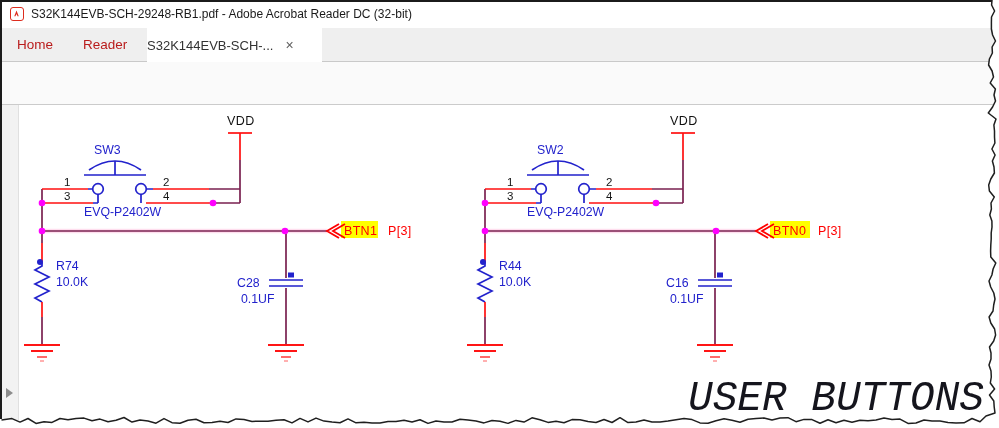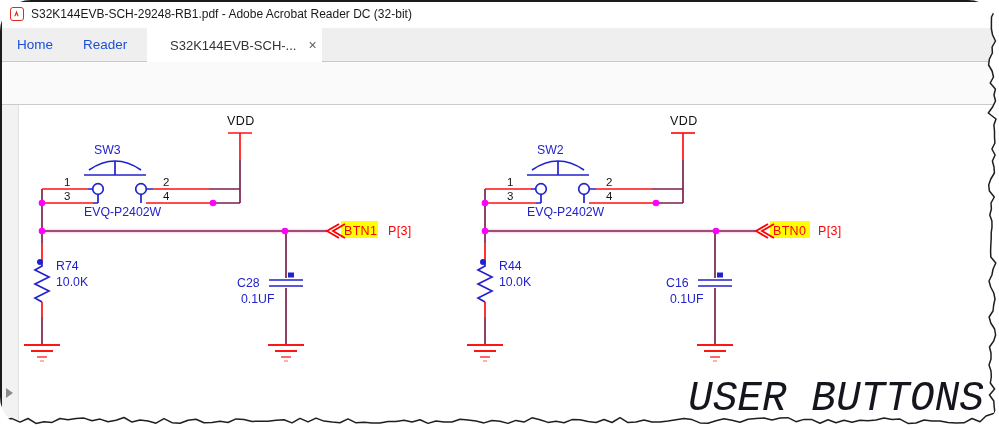--- a/index.html
+++ b/index.html
@@ -1,32 +1,32 @@
 <!DOCTYPE html>
 <html style="--wire_red: #ff1010; --wire_dark: #7a2150; --comp_blue: #2222cc; --dot_magenta: #ff00ff; --net_red: #ff0000; --hl_yellow: #ffff00;"><head>
 <meta charset="utf-8">
 <style>
   html,body{margin:0;padding:0;background:#ffffff;}
   .stage{position:relative;width:999px;height:428px;background:#fff;overflow:hidden;
-         font-family:"Liberation Sans", sans-serif;border-radius:31px; -webkit-font-smoothing:antialiased;}
+         font-family:"Liberation Sans", sans-serif; -webkit-font-smoothing:antialiased;}
   
   .titlebar{position:absolute;left:0;top:0;width:999px;height:28px;background:#fff;
             display:flex;align-items:center;}
   .acroicon{position:absolute;left:10px;top:7px;width:14px;height:14px;border:1.5px solid #dd2c1e;
             border-radius:3px;background:#fff;box-sizing:border-box;}
   .acroicon::after{content:"";position:absolute;left:2px;top:2px;width:7px;height:7px;background:#dd2c1e;
             clip-path:polygon(50% 8%,82% 90%,64% 90%,56% 64%,44% 64%,36% 90%,18% 90%);}
   .titletext{position:absolute;left:31px;top:7px;font-size:12px;color:#1a1a1a;white-space:nowrap;}
   .tabbar{position:absolute;left:0;top:28px;width:999px;height:34px;background:#efefef;
           border-bottom:1px solid #c9c9c9;box-sizing:border-box;}
-  .tabitem{position:absolute;top:0;height:33px;display:flex;align-items:center;font-size:13.5px;color:#1d4ed8;cursor:default;}
+  .tabitem{position:absolute;top:0;height:33px;display:flex;align-items:center;font-size:13.5px;color:#b91c1c;cursor:default;}
   .tab-home{left:17px;} .tab-tools{left:83px;}
   .tab-doc{position:absolute;left:147px;top:0;width:175px;height:34px;background:#ffffff;
            display:flex;align-items:center;justify-content:flex-start;font-size:13px;color:#333;z-index:2;}
-  .tab-doc .lbl{margin-left:23px;white-space:nowrap;}
+  .tab-doc .lbl{white-space:nowrap;}
   .tab-doc .closex{margin-left:12px;color:#5f5f5f;font-size:14px;line-height:14px;}
   .toolbar{position:absolute;left:0;top:62px;width:999px;height:43px;background:#fafafa;
            border-bottom:1px solid #cbcbcb;box-sizing:border-box;}
   .tbi{position:absolute;top:76px;width:24px;height:24px;}
   .tbtext{position:absolute;font-size:13px;color:#333;}
   .pagebox{position:absolute;left:634px;top:76px;width:30px;height:23px;border-bottom:1.5px solid #9a9a9a;
            text-align:center;font-size:13px;color:#222;line-height:22px;}
   .tbdivider{position:absolute;left:713px;top:73px;width:1px;height:28px;background:#d2d2d2;}
   .zoombox{position:absolute;left:897px;top:74px;width:88px;height:26px;border-bottom:1.5px solid #b5b5b5;
            display:flex;align-items:center;}

